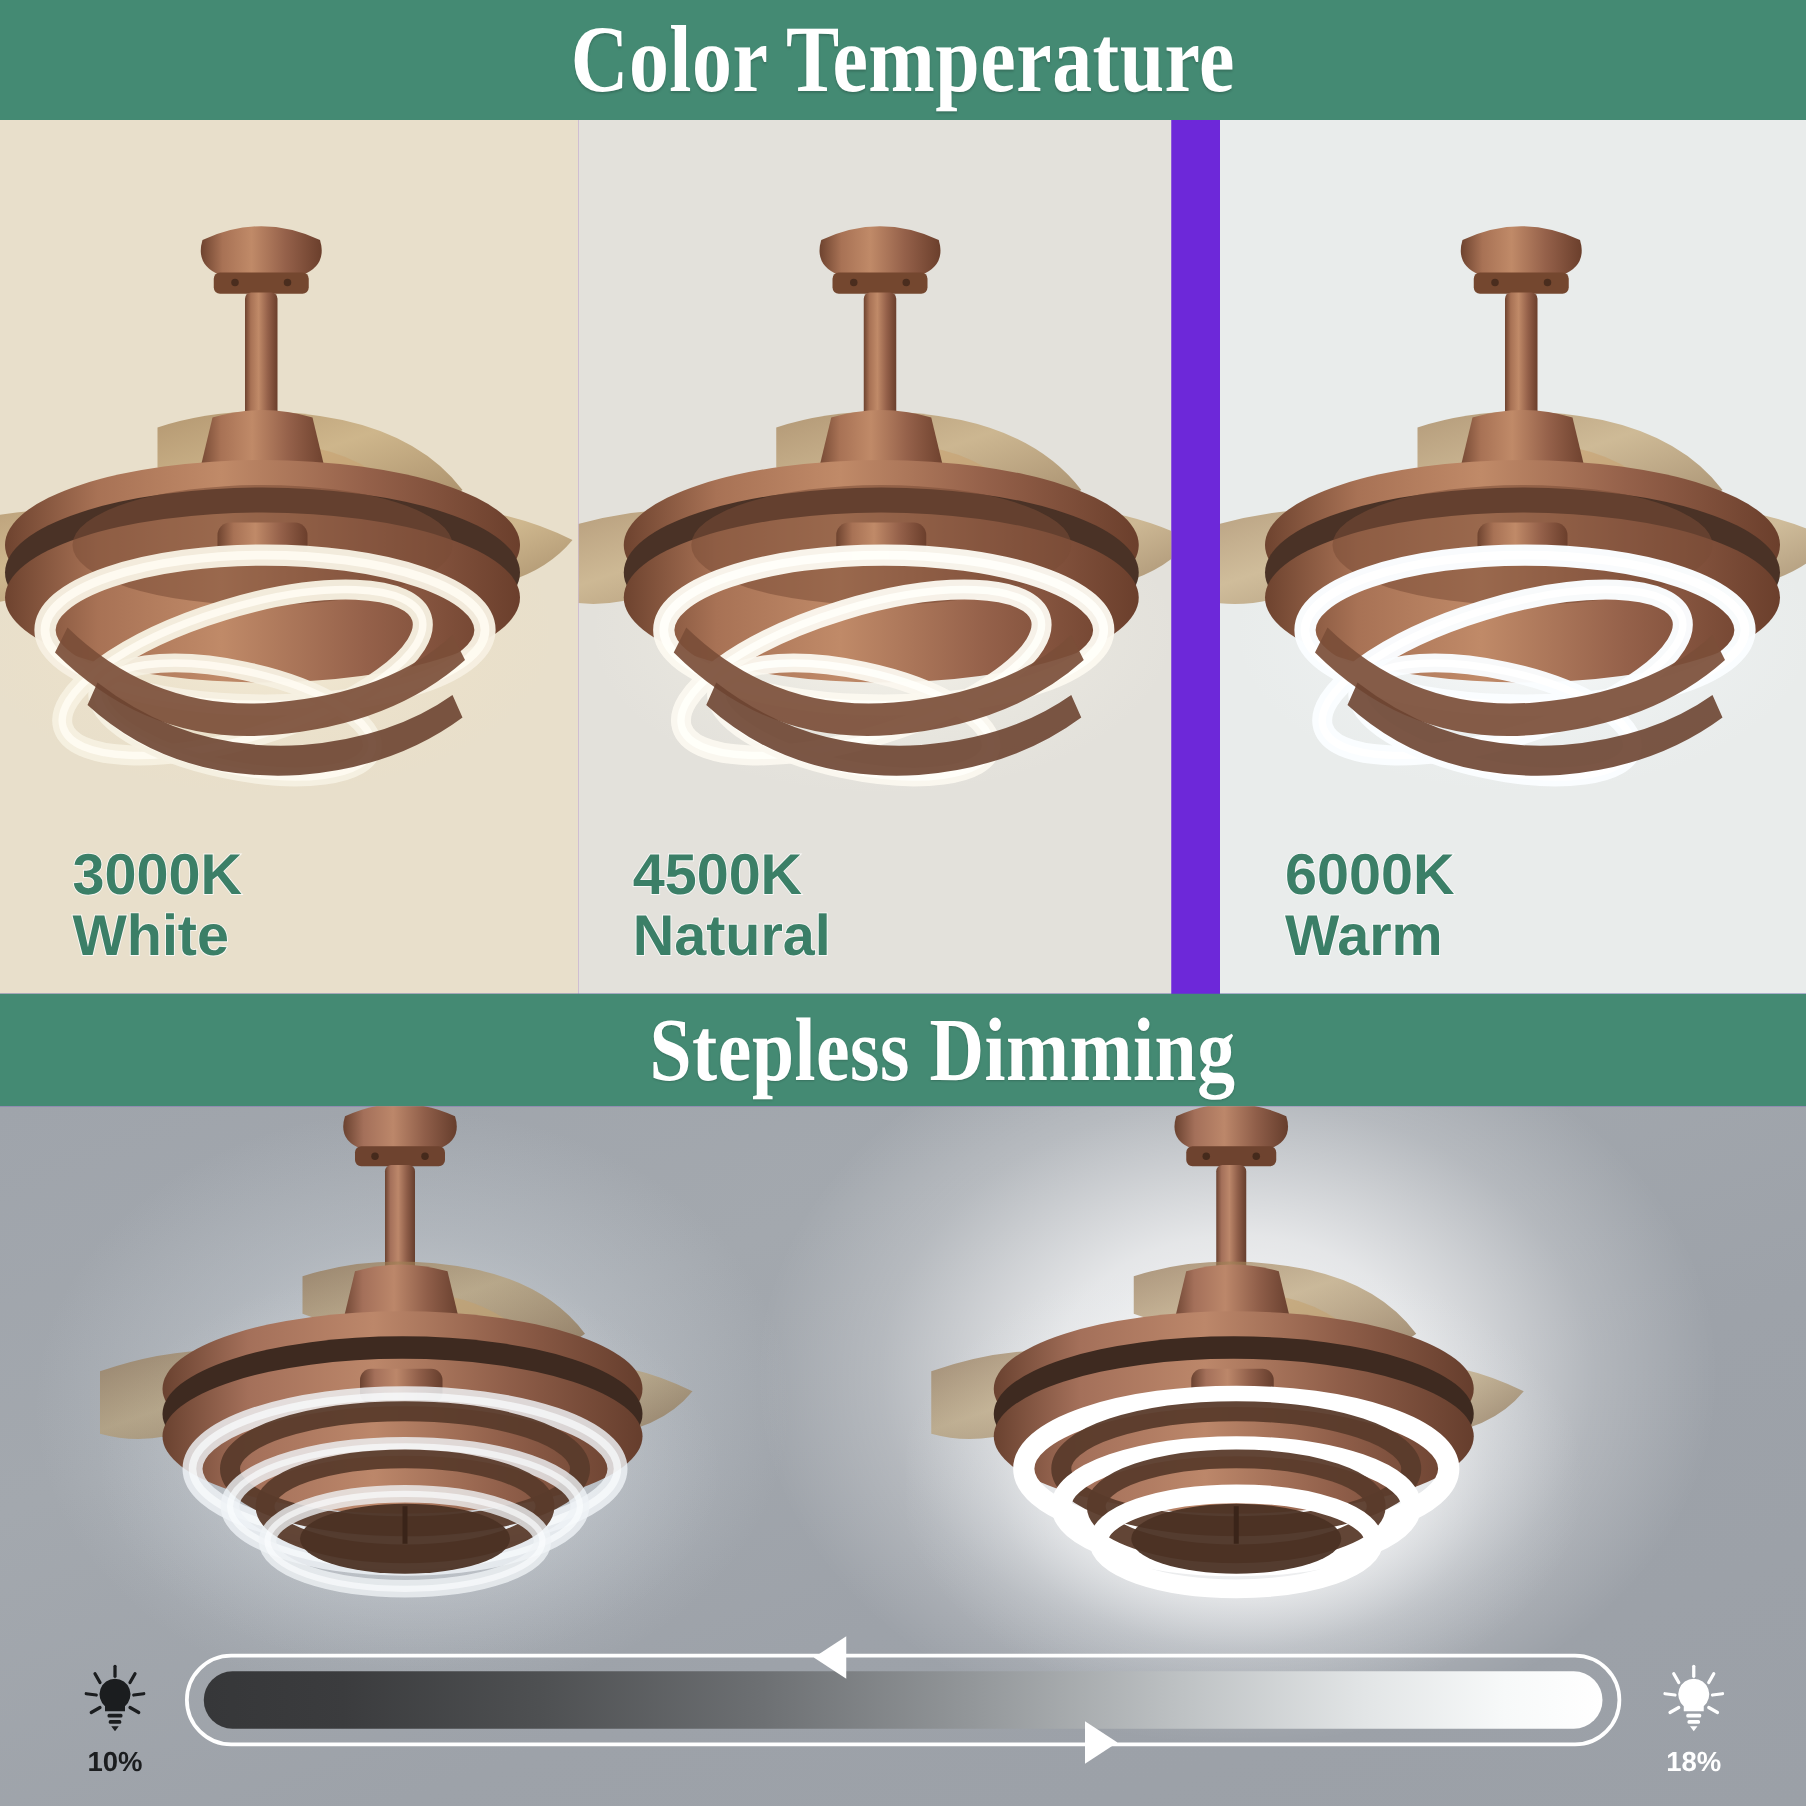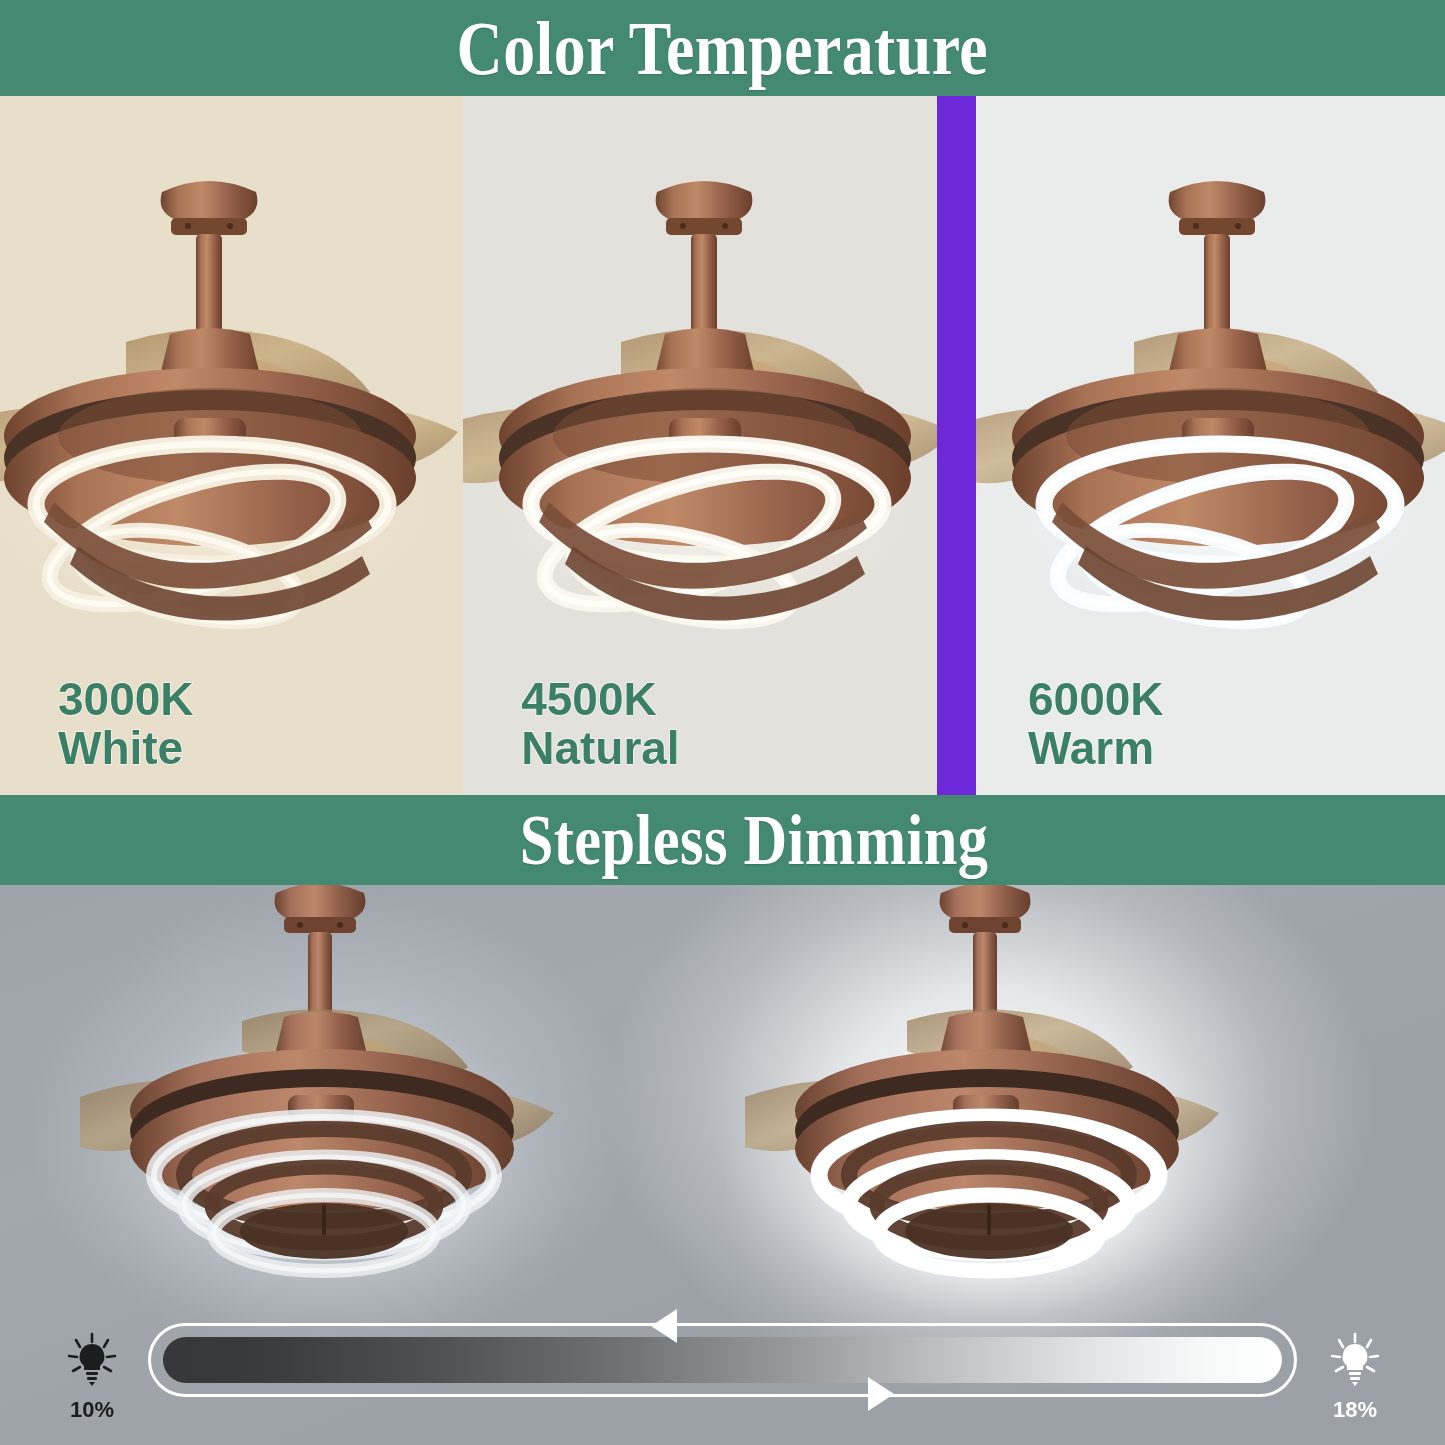--- a/index.html
+++ b/index.html
@@ -59,21 +59,21 @@
   .ct-panel.p2 { width: 487px; background: #E3E1DB; }
   .ct-panel.p3 { width: 482px; background: #E9ECEB; margin-left: 39px; }
 
   .ct-caption {
     position: absolute;
     left: 58px;
     bottom: 22px;
     z-index: 6;
     line-height: 1.07;
   }
-  .ct-panel.p2 .ct-caption { left: 58px; margin-top: 48px; }
+  .ct-panel.p2 .ct-caption { left: 43px; margin-top: 48px; }
   .ct-panel.p3 .ct-caption { left: 52px; }
   .ct-caption div {
     font-family: "Liberation Sans", sans-serif;
     font-weight: bold;
     font-size: 46px;
     color: #3B7F67;
     -webkit-text-stroke: 1.5px rgba(255,255,255,0.75);
     paint-order: stroke fill;
   }
 

